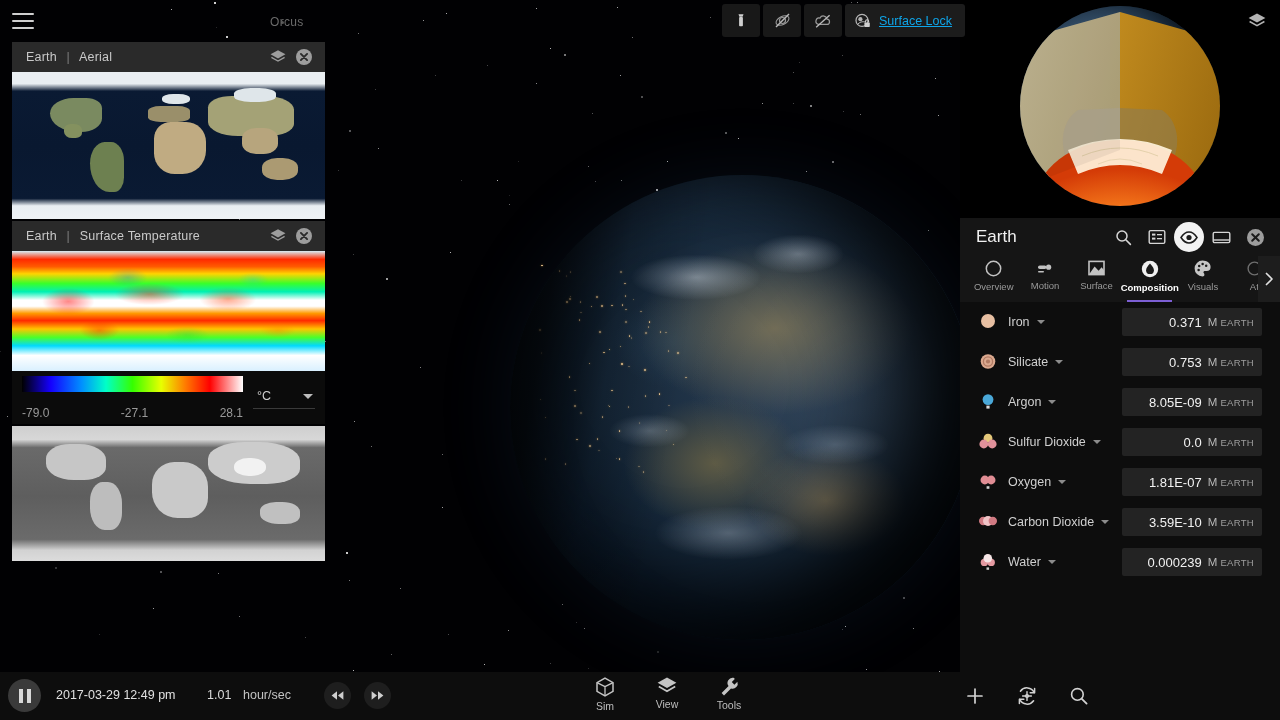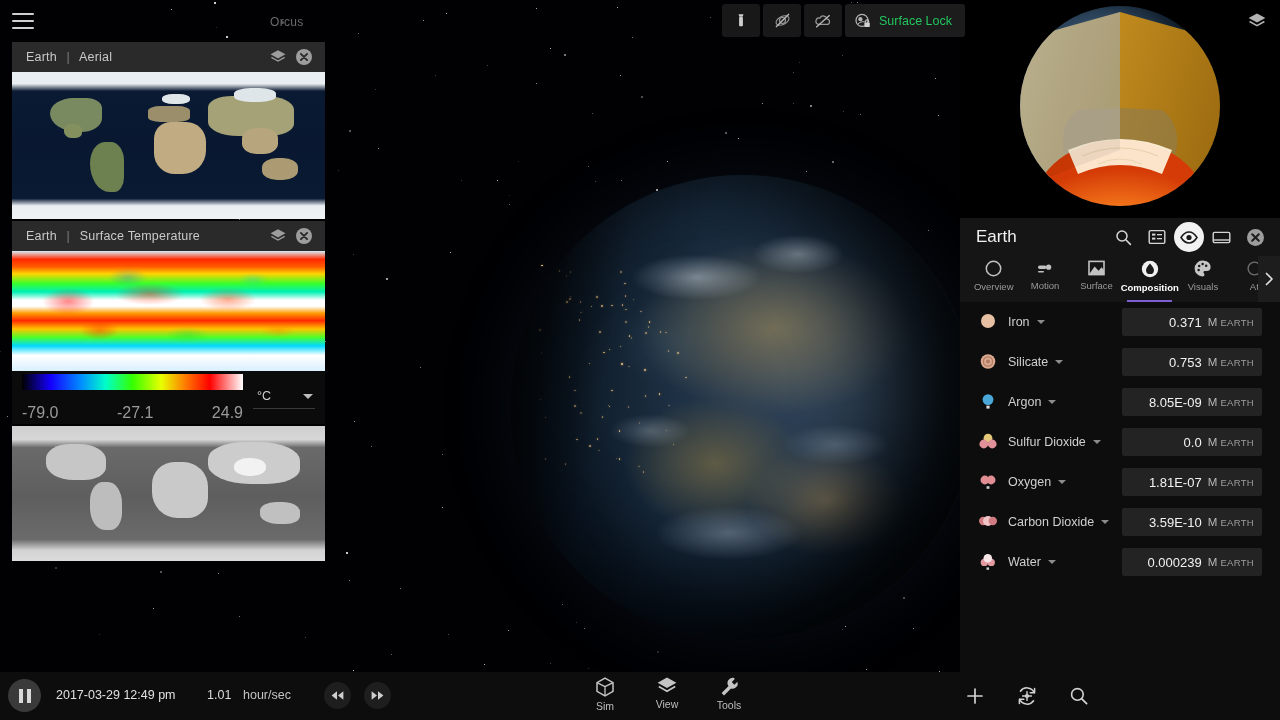--- a/index.html
+++ b/index.html
@@ -52,21 +52,21 @@
   .hamburger { position:absolute; left:8px; top:8px; width:30px; height:26px;
      display:flex; flex-direction:column; justify-content:center; gap:5px; padding:0 4px; cursor:pointer; }
   .hamburger span { display:block; height:2px; background:#cfcfcf; border-radius:1px; }
   .orcus-label { position:absolute; left:270px; top:15px; font-size:12px; color:#6b6b6b; letter-spacing:.3px; }
   .orcus-dot { position:absolute; left:281px; top:21px; width:3px; height:3px; background:#5a5a5a; border-radius:50%; }
 
   .top-tools { position:absolute; left:722px; top:4px; height:33px; display:flex; align-items:center; gap:3px; }
   .tt-btn { height:33px; min-width:38px; padding:0 9px; background:#181818; border-radius:3px;
     display:flex; align-items:center; justify-content:center; gap:7px; cursor:pointer; }
   .tt-btn.lock { background:#1c1c1c; padding:0 13px 0 9px; }
-  .tt-btn .lbl { font-size:12.5px; color:#22c55e; white-space:nowrap; }
+  .tt-btn .lbl { font-size:12.5px; color:#0ea5e9; white-space:nowrap;text-decoration:underline; }
   .layers-top { position:absolute; right:8px; top:6px; width:30px; height:30px; display:flex;
     align-items:center; justify-content:center; cursor:pointer; }
 
   
   .left-col { position:absolute; left:12px; top:42px; width:313px; z-index:25; }
   .map-panel { width:313px; background:#0b0b0b; margin-bottom:2px; }
   .mp-head { height:30px; background:#2a2a2a; display:flex; align-items:center; padding:0 8px 0 14px; }
   .mp-title { font-size:12.5px; color:#c9c9c9; flex:1; letter-spacing:.2px; }
   .mp-title .sep { color:#7c7c7c; margin:0 6px; }
   .mp-ico { width:26px; height:26px; display:flex; align-items:center; justify-content:center; cursor:pointer; }
@@ -92,21 +92,21 @@
       radial-gradient(ellipse 9% 12% at 28% 66%, rgba(255,20,0,.7), rgba(255,20,0,0) 70%),
       radial-gradient(ellipse 10% 10% at 56% 70%, rgba(40,220,60,.75), rgba(40,220,60,0) 70%),
       radial-gradient(ellipse 8% 9% at 85% 66%, rgba(255,120,0,.6), rgba(255,120,0,0) 70%),
       radial-gradient(ellipse 9% 11% at 37% 22%, rgba(0,120,255,.55), rgba(0,120,255,0) 70%),
       radial-gradient(ellipse 7% 9% at 77% 24%, rgba(0,200,255,.45), rgba(0,200,255,0) 70%);}
 
   .legend-row { height:53px; background:#0b0b0b; display:flex; align-items:center; padding:0 10px; gap:10px; }
   .legend-bar-wrap { flex:1; }
   .legend-bar { height:16px; width:100%;
     background: linear-gradient(90deg,#000 0%,#1500ff 13%,#0090ff 27%,#00ffc8 38%,#35ff00 50%,#e8ff00 63%,#ff7a00 74%,#ff0000 85%,#ffffff 100%); }
-  .legend-ticks { display:flex; justify-content:space-between; font-size:16px; color:#9a9a9a; margin-top:14px; }
+  .legend-ticks { display:flex; justify-content:space-between; font-size:12px; color:#9a9a9a; margin-top:14px; }
   .unit-sel { width:62px; border-bottom:1px solid #3a3a3a; display:flex; align-items:center;
     justify-content:space-between; padding:3px 2px 5px 4px; cursor:pointer; }
   .unit-sel .u { font-size:12.5px; color:#d0d0d0; }
   .unit-sel .caret { width:0;height:0;border-left:5px solid transparent;border-right:5px solid transparent;border-top:5px solid #bdbdbd; }
 
   .map-elev { height:135px; background:#777; }
   .elev-bg { position:absolute; inset:0;
     background: linear-gradient(180deg,#cfcfcf 0%,#d7d7d7 10%,#6a6a6a 16%,#5e5e5e 52%,#6b6b6b 84%,#d2d2d2 92%,#dcdcdc 100%); }
   .elev-cont { position:absolute; background:#b9b9b9; border-radius:40% 44% 36% 46%; }
 
@@ -650,21 +650,21 @@
       <div class="mapbody map-temp">
         <div class="temp-bands"></div>
         <div class="temp-noise"></div>
       </div>
       <div class="legend-row">
         <div class="legend-bar-wrap">
           <div class="legend-bar"></div>
           <div class="legend-ticks">
             <span>-79.0</span>
             <span>-27.1</span>
-            <span>24.9</span>
+            <span>28.1</span>
           </div>
         </div>
         <div class="unit-sel">
           <span class="u">°C</span>
           <span class="caret"></span>
         </div>
       </div>
     </div>
 
     <div class="map-panel">

